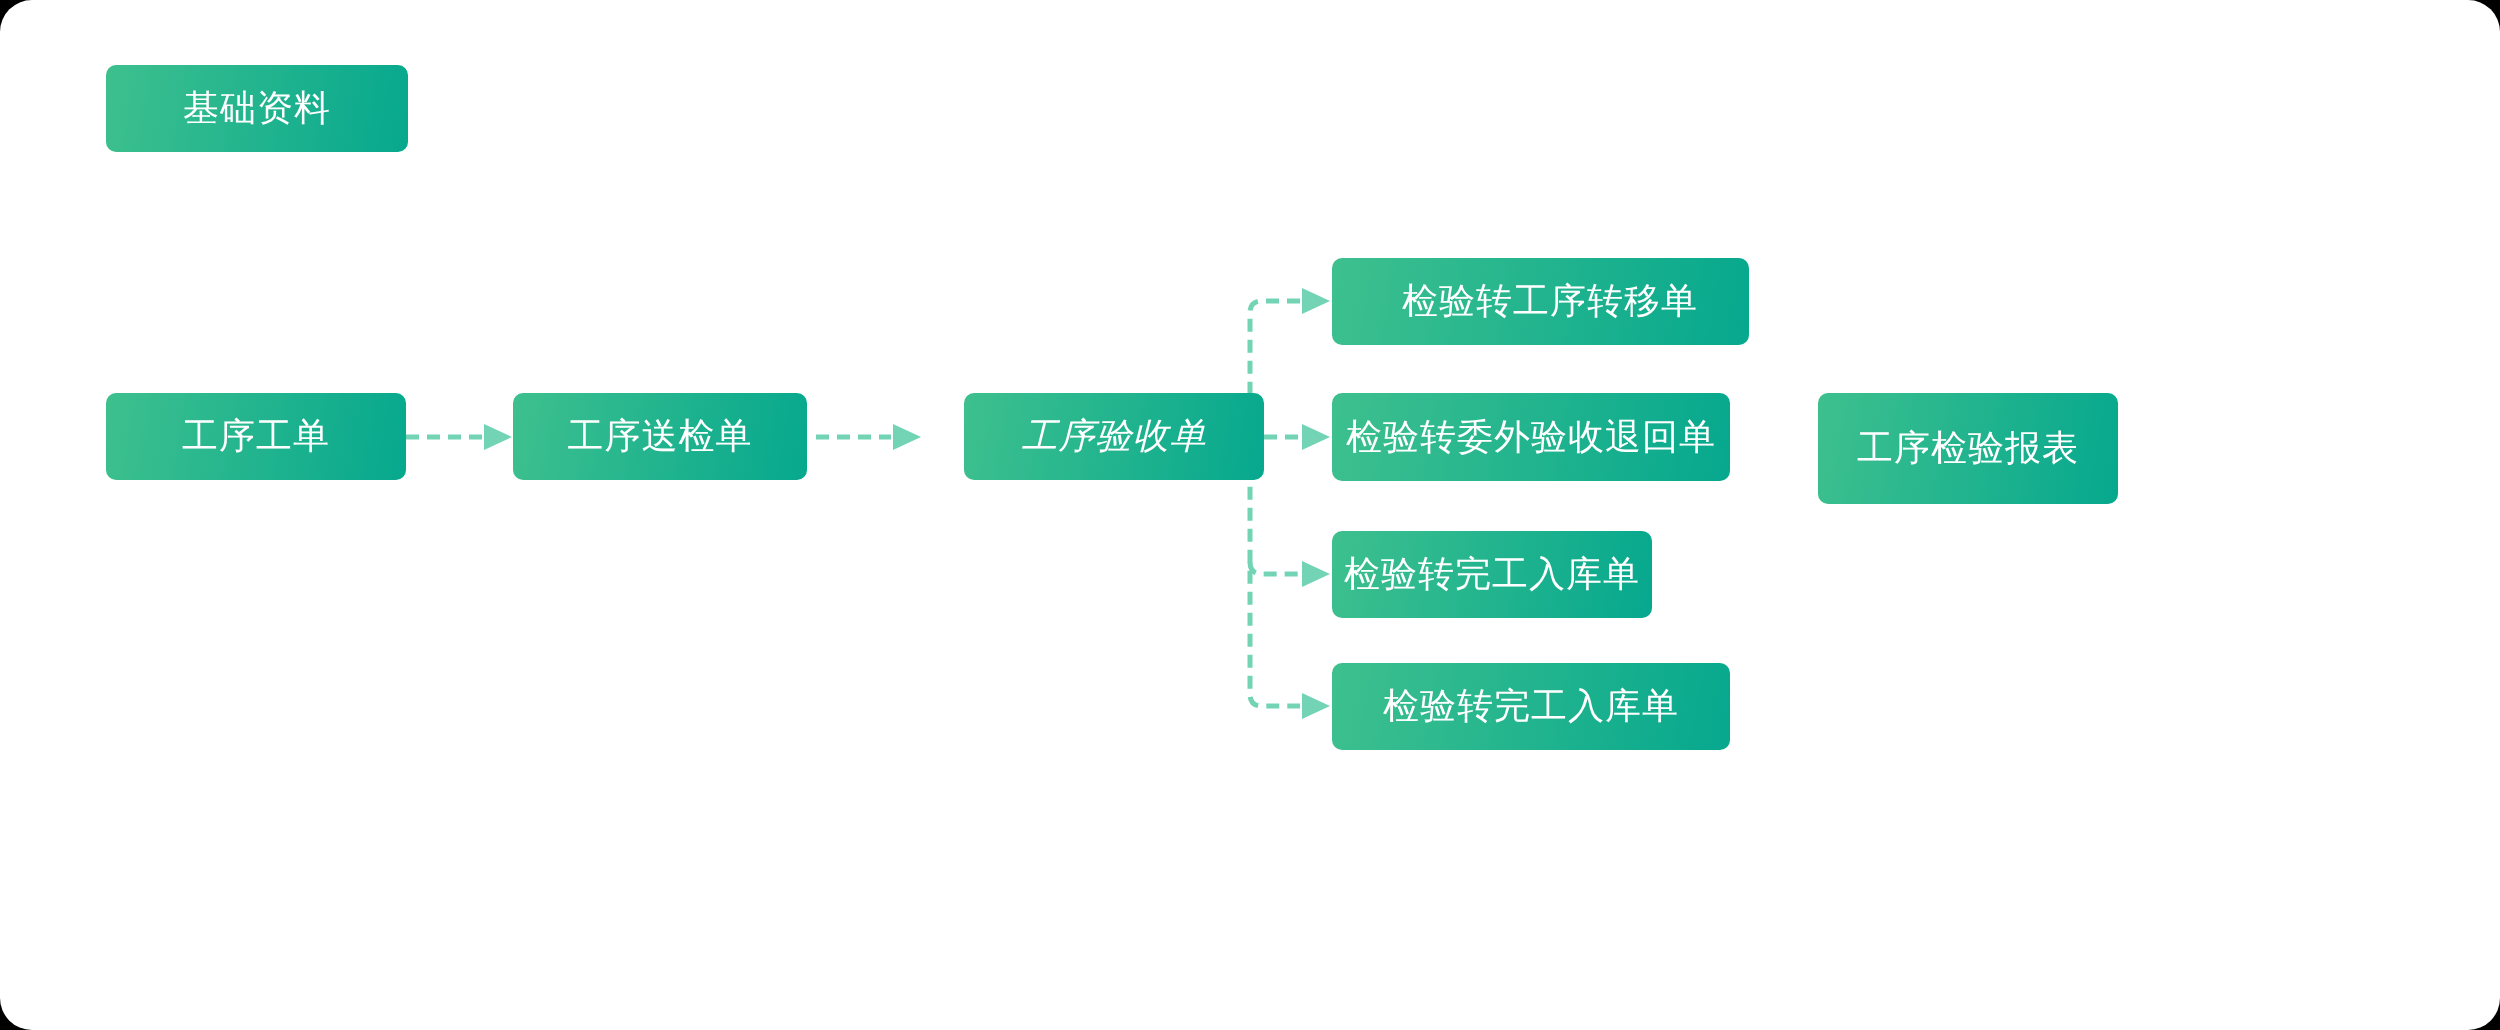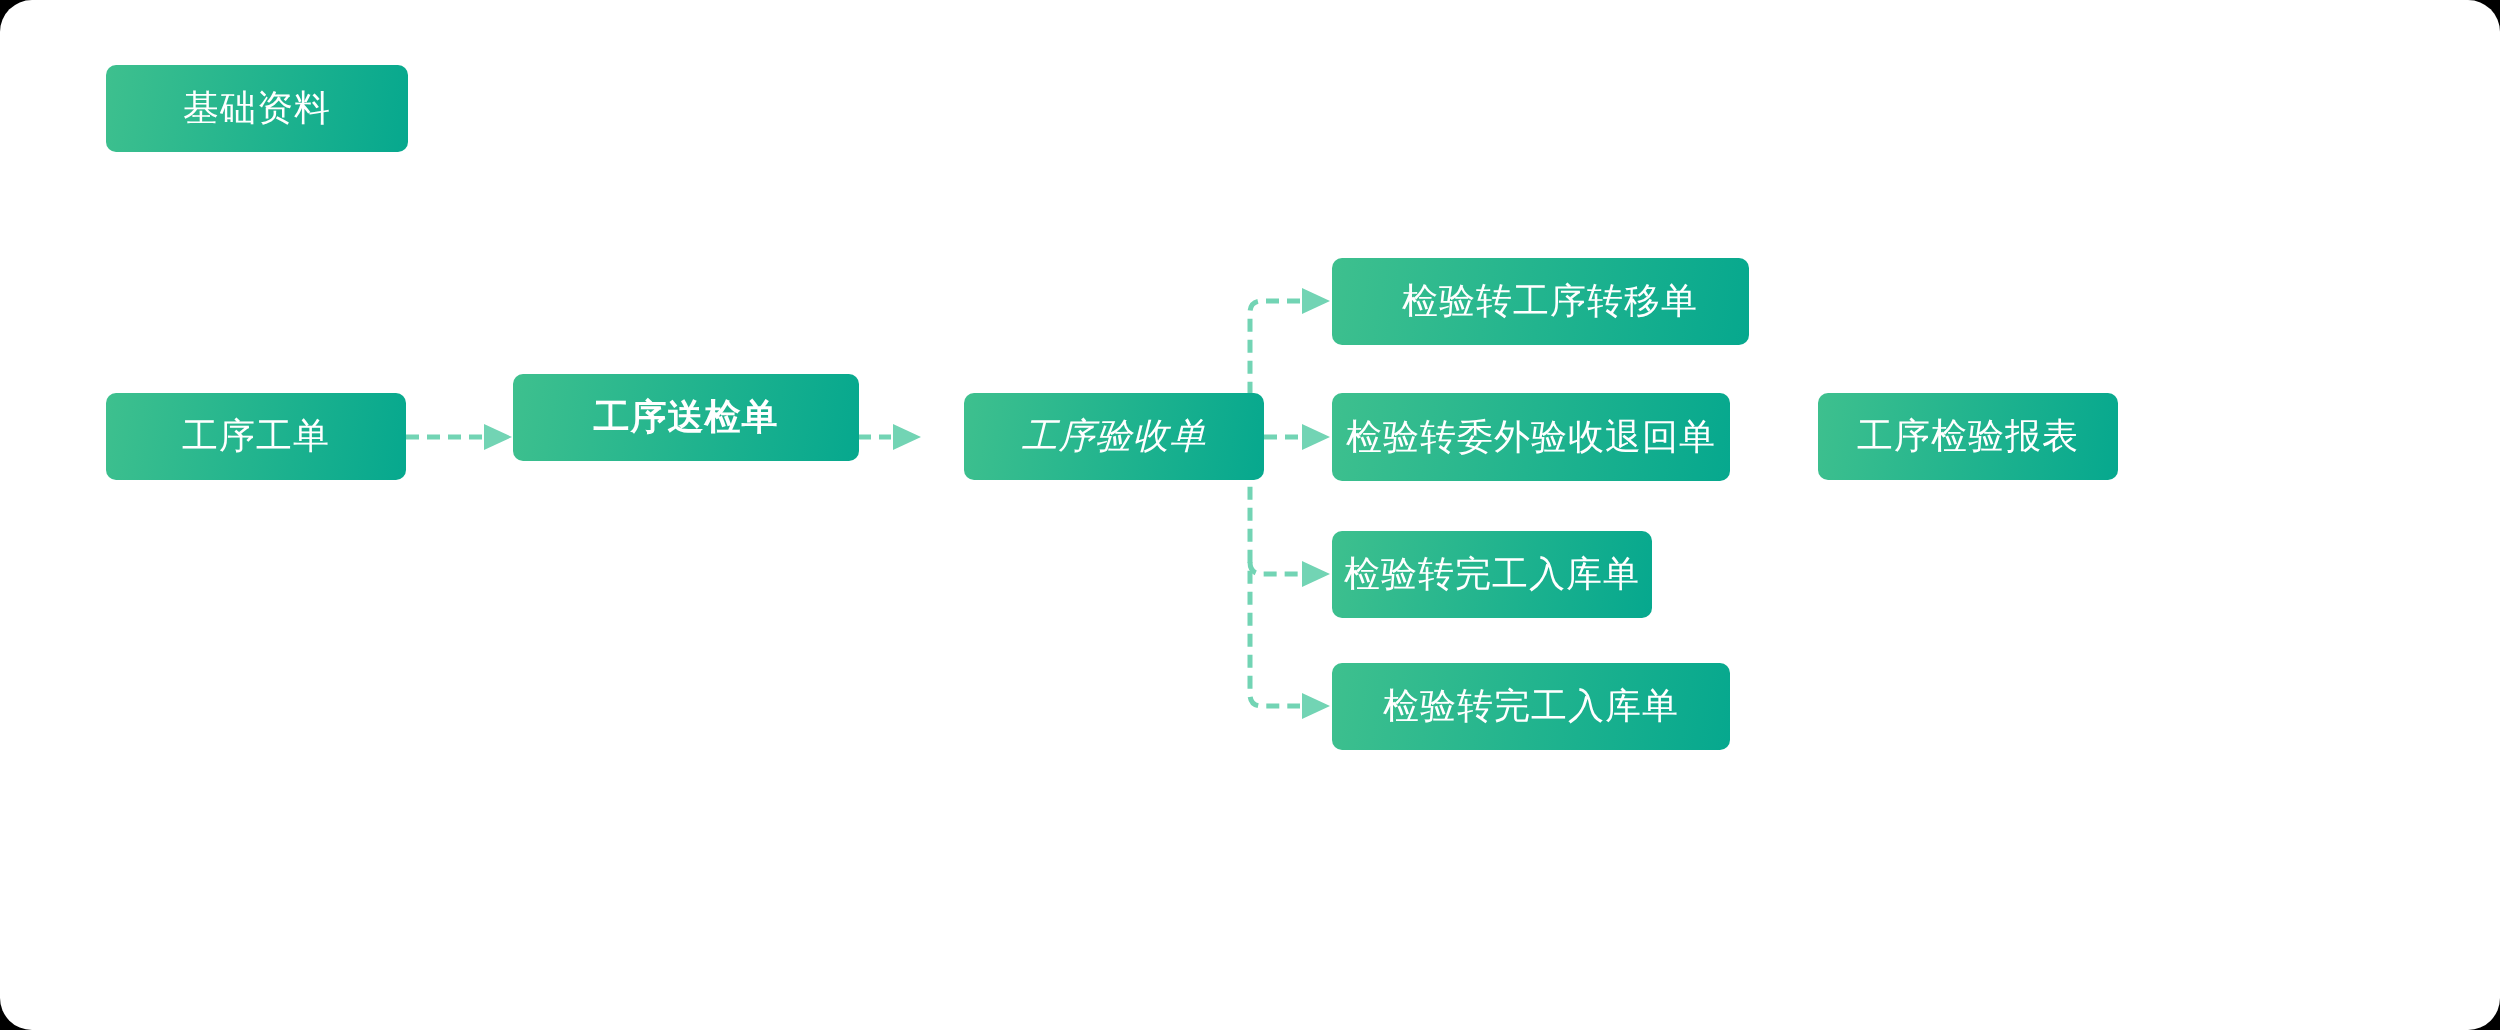--- a/index.html
+++ b/index.html
@@ -68,27 +68,27 @@
     <polygon class="arrowhead" points="1302,693 1302,719 1330,706"></polygon>
 
     <path class="connector" d="M 1250 562 Q 1250 574 1262 574 L 1300 574"></path>
     <polygon class="arrowhead" points="1302,561 1302,587 1330,574"></polygon>
   </svg>
 
   <div class="node" style="left:106px;top:65px;width:302px;height:87px;">基础资料</div>
 
   <div class="node" style="left:106px;top:393px;width:300px;height:87px;text-align:right;">工序工单</div>
 
-  <div class="node" style="left:513px;top:374px;width:346px;height:87px;font-weight:bold;">工序送检单</div>
+  <div class="node" style="left:513px;top:393px;width:294px;height:87px;">工序送检单</div>
 
   <div class="node" style="left:964px;top:393px;width:300px;height:87px;font-style:italic;">工序验收单</div>
 
   <div class="node" style="left:1332px;top:258px;width:398px;height:87px;padding-left:19px;">检验转工序转移单</div>
 
   <div class="node" style="left:1332px;top:393px;width:398px;height:88px;text-align:right;">检验转委外验收退回单</div>
 
   <div class="node" style="left:1332px;top:531px;width:320px;height:87px;">检验转完工入库单</div>
 
   <div class="node" style="left:1332px;top:663px;width:398px;height:87px;">检验转完工入库单</div>
 
-  <div class="node" style="left:1818px;top:393px;width:300px;height:87px;">工序检验报表</div>
+  <div class="node" style="left:1818px;top:393px;width:300px;height:111px;">工序检验报表</div>
 
 </div>
 
 </body></html>

